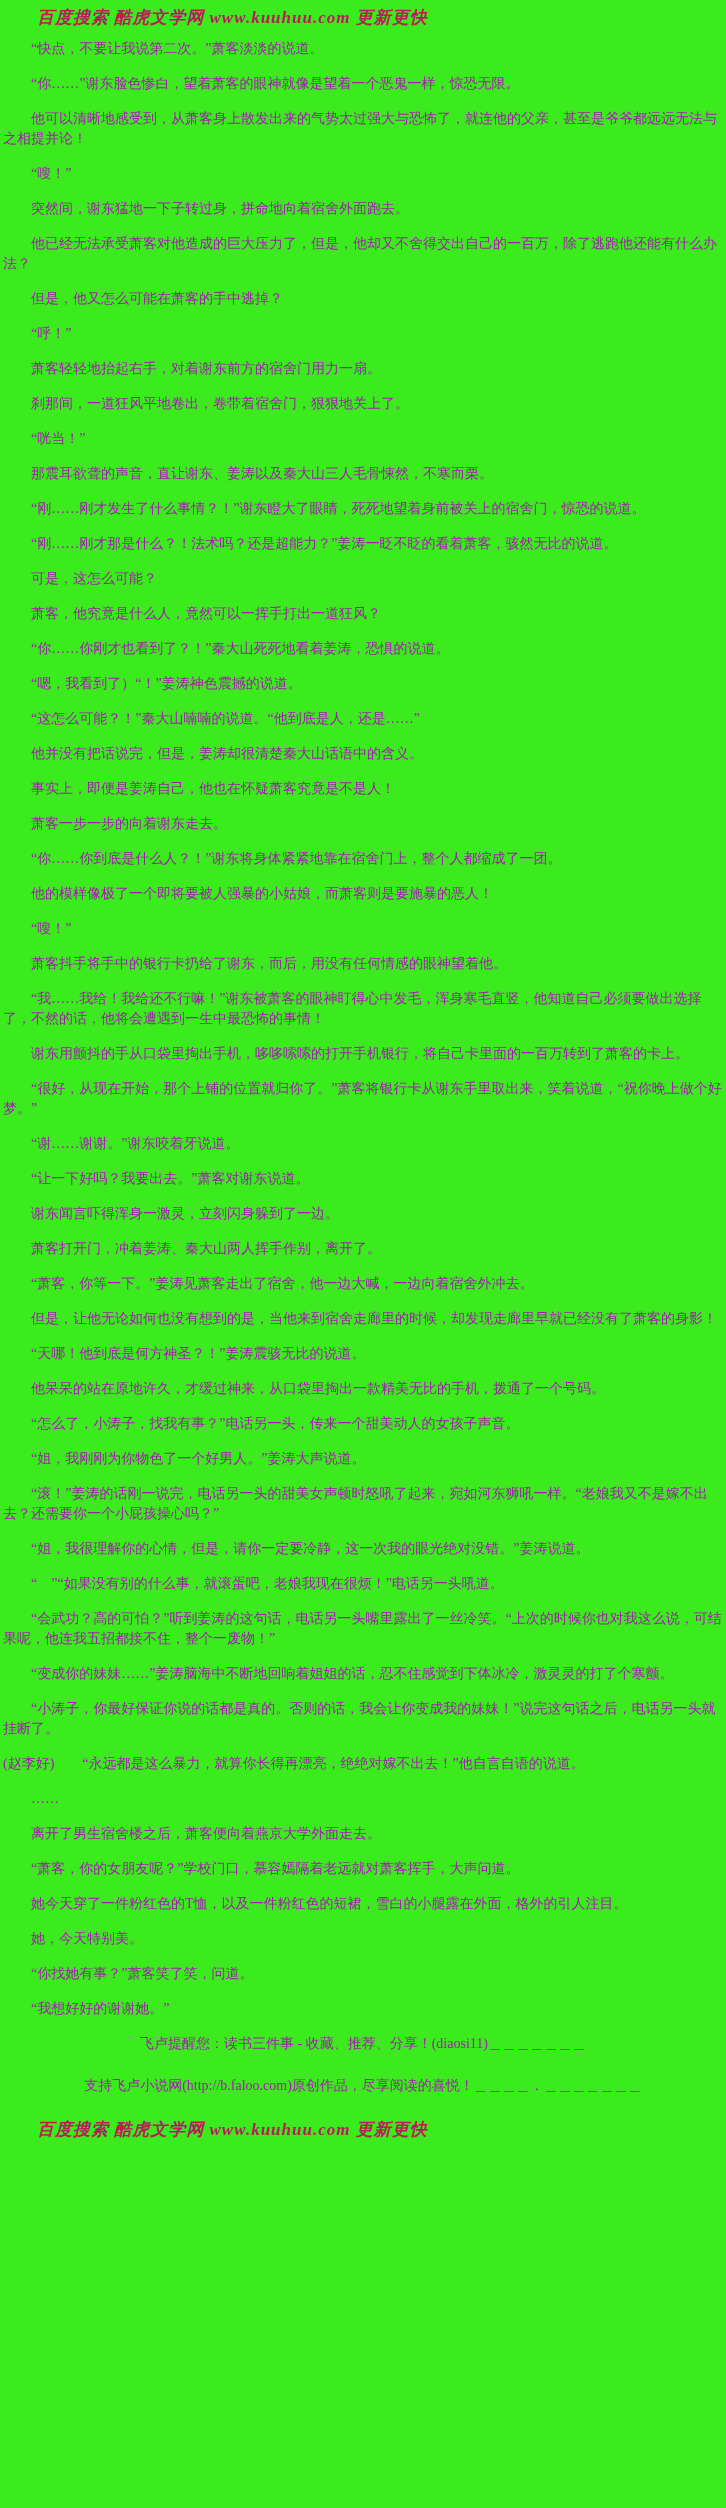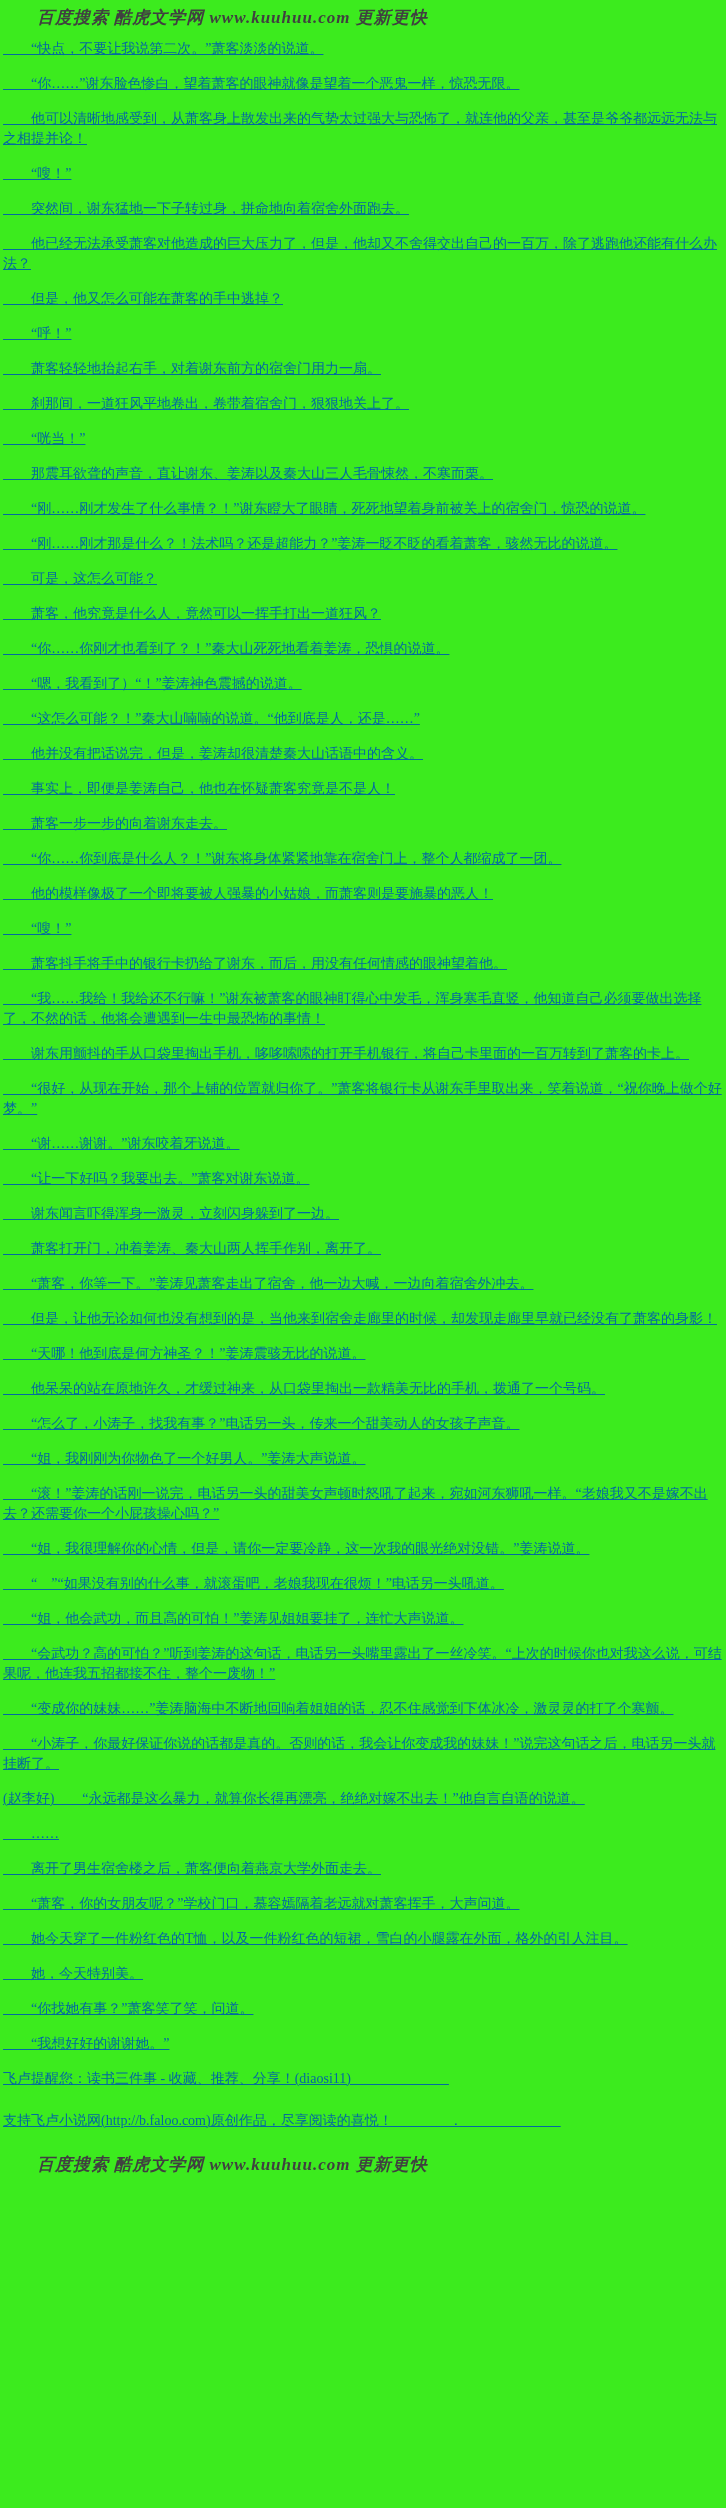--- a/index.html
+++ b/index.html
@@ -8,44 +8,43 @@
     font-family: "Liberation Serif", "DejaVu Serif", serif;
   }
   .page {
     width: 726px;
     min-height: 2508px;
     box-sizing: border-box;
     padding: 6px 3px 8px 3px;
     overflow: hidden;
   }
   .site-banner {
-    color: #404040;
+    color: #be185d;
     font-weight: bold;
     font-style: italic;
     font-size: 17px;
     letter-spacing: 1px;
     padding-left: 34px;
     white-space: nowrap;
   }
   .site-banner.top { margin-bottom: 10px; }
   .site-banner.bottom { margin-top: 14px; }
   .content { width: 100%; }
   .para {
-    color: #0369a1;
+    color: #a21caf;
     font-size: 14px;
     line-height: 20px;
     margin: 0 0 15px 0;
-    text-decoration: underline;
     text-decoration-thickness: 1px;
     word-break: break-all;
   }
   
   .para.normal::before { content: "\3000\3000"; }
   .para.flush { }
-  .para.promo { margin-bottom: 22px; }
+  .para.promo { margin-bottom: 22px; text-align: center; }
 </style>
 </head>
 <body>
 
 <div class="page">
   <div class="site-banner top">百度搜索 酷虎文学网 www.kuuhuu.com 更新更快</div>
 
   <div class="content">
       <p class="para normal">“快点，不要让我说第二次。”萧客淡淡的说道。</p>
       <p class="para normal">“你……”谢东脸色惨白，望着萧客的眼神就像是望着一个恶鬼一样，惊恐无限。</p>
@@ -82,21 +81,20 @@
       <p class="para normal">萧客打开门，冲着姜涛、秦大山两人挥手作别，离开了。</p>
       <p class="para normal">“萧客，你等一下。”姜涛见萧客走出了宿舍，他一边大喊，一边向着宿舍外冲去。</p>
       <p class="para normal">但是，让他无论如何也没有想到的是，当他来到宿舍走廊里的时候，却发现走廊里早就已经没有了萧客的身影！</p>
       <p class="para normal">“天哪！他到底是何方神圣？！”姜涛震骇无比的说道。</p>
       <p class="para normal">他呆呆的站在原地许久，才缓过神来，从口袋里掏出一款精美无比的手机，拨通了一个号码。</p>
       <p class="para normal">“怎么了，小涛子，找我有事？”电话另一头，传来一个甜美动人的女孩子声音。</p>
       <p class="para normal">“姐，我刚刚为你物色了一个好男人。”姜涛大声说道。</p>
       <p class="para normal">“滚！”姜涛的话刚一说完，电话另一头的甜美女声顿时怒吼了起来，宛如河东狮吼一样。“老娘我又不是嫁不出去？还需要你一个小屁孩操心吗？”</p>
       <p class="para normal">“姐，我很理解你的心情，但是，请你一定要冷静，这一次我的眼光绝对没错。”姜涛说道。</p>
       <p class="para normal">“　”“如果没有别的什么事，就滚蛋吧，老娘我现在很烦！”电话另一头吼道。</p>
-      <p class="para normal">“姐，他会武功，而且高的可怕！”姜涛见姐姐要挂了，连忙大声说道。</p>
       <p class="para normal">“会武功？高的可怕？”听到姜涛的这句话，电话另一头嘴里露出了一丝冷笑。“上次的时候你也对我这么说，可结果呢，他连我五招都接不住，整个一废物！”</p>
       <p class="para normal">“变成你的妹妹……”姜涛脑海中不断地回响着姐姐的话，忍不住感觉到下体冰冷，激灵灵的打了个寒颤。</p>
       <p class="para normal">“小涛子，你最好保证你说的话都是真的。否则的话，我会让你变成我的妹妹！”说完这句话之后，电话另一头就挂断了。</p>
       <p class="para flush">(赵李好)　　“永远都是这么暴力，就算你长得再漂亮，绝绝对嫁不出去！”他自言自语的说道。</p>
       <p class="para normal">……</p>
       <p class="para normal">离开了男生宿舍楼之后，萧客便向着燕京大学外面走去。</p>
       <p class="para normal">“萧客，你的女朋友呢？”学校门口，慕容嫣隔着老远就对萧客挥手，大声问道。</p>
       <p class="para normal">她今天穿了一件粉红色的T恤，以及一件粉红色的短裙，雪白的小腿露在外面，格外的引人注目。</p>
       <p class="para normal">她，今天特别美。</p>
       <p class="para normal">“你找她有事？”萧客笑了笑，问道。</p>

